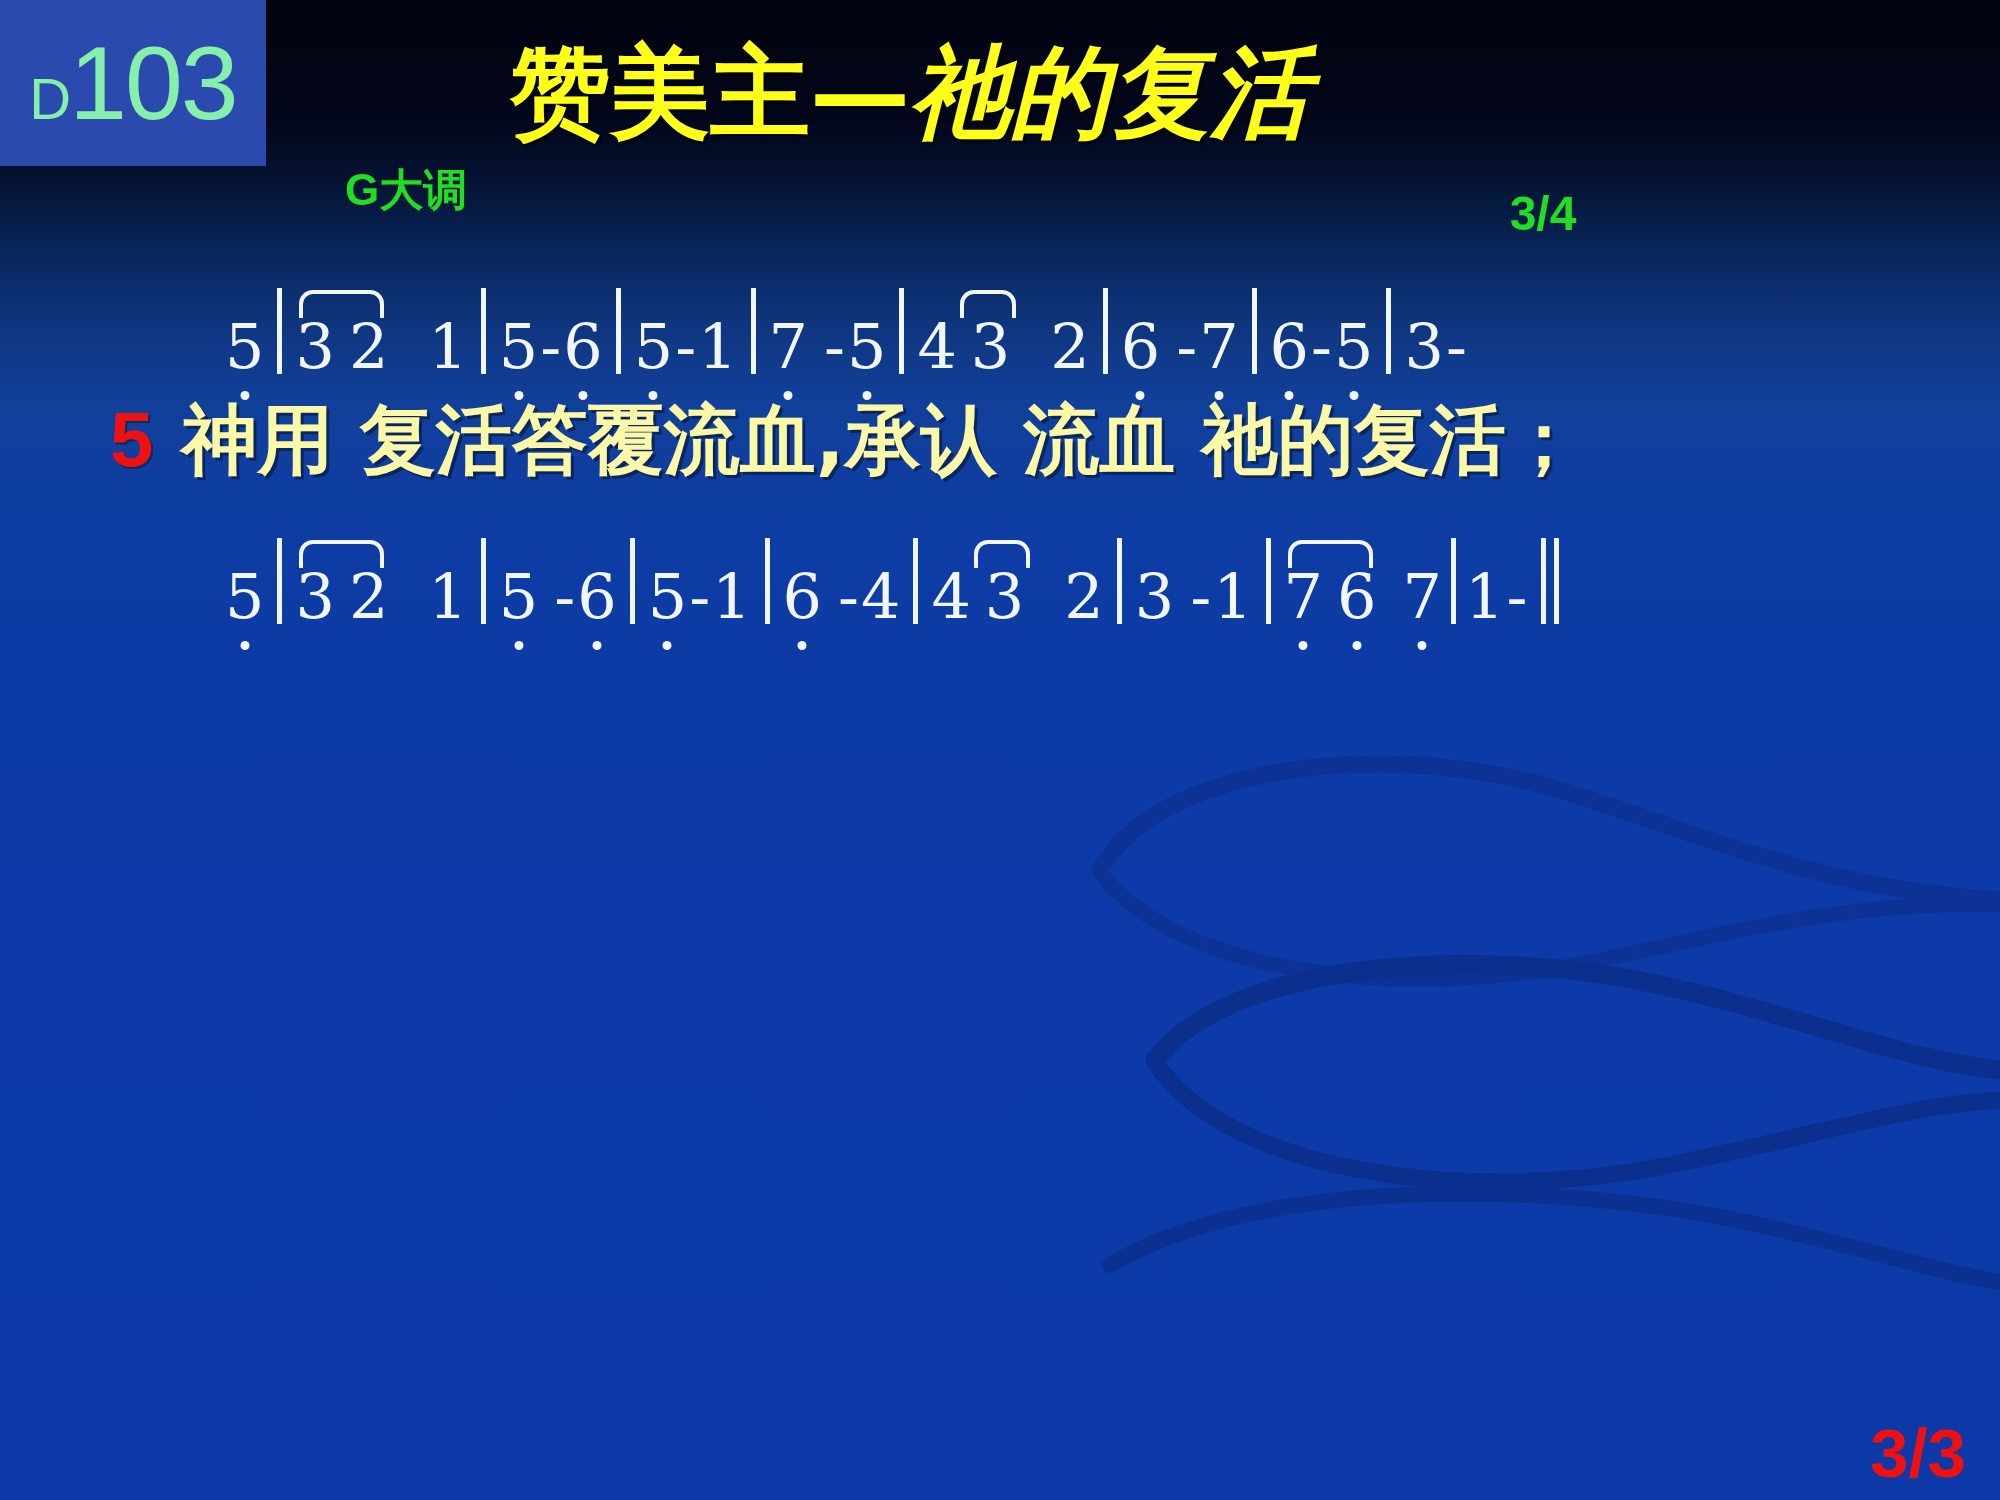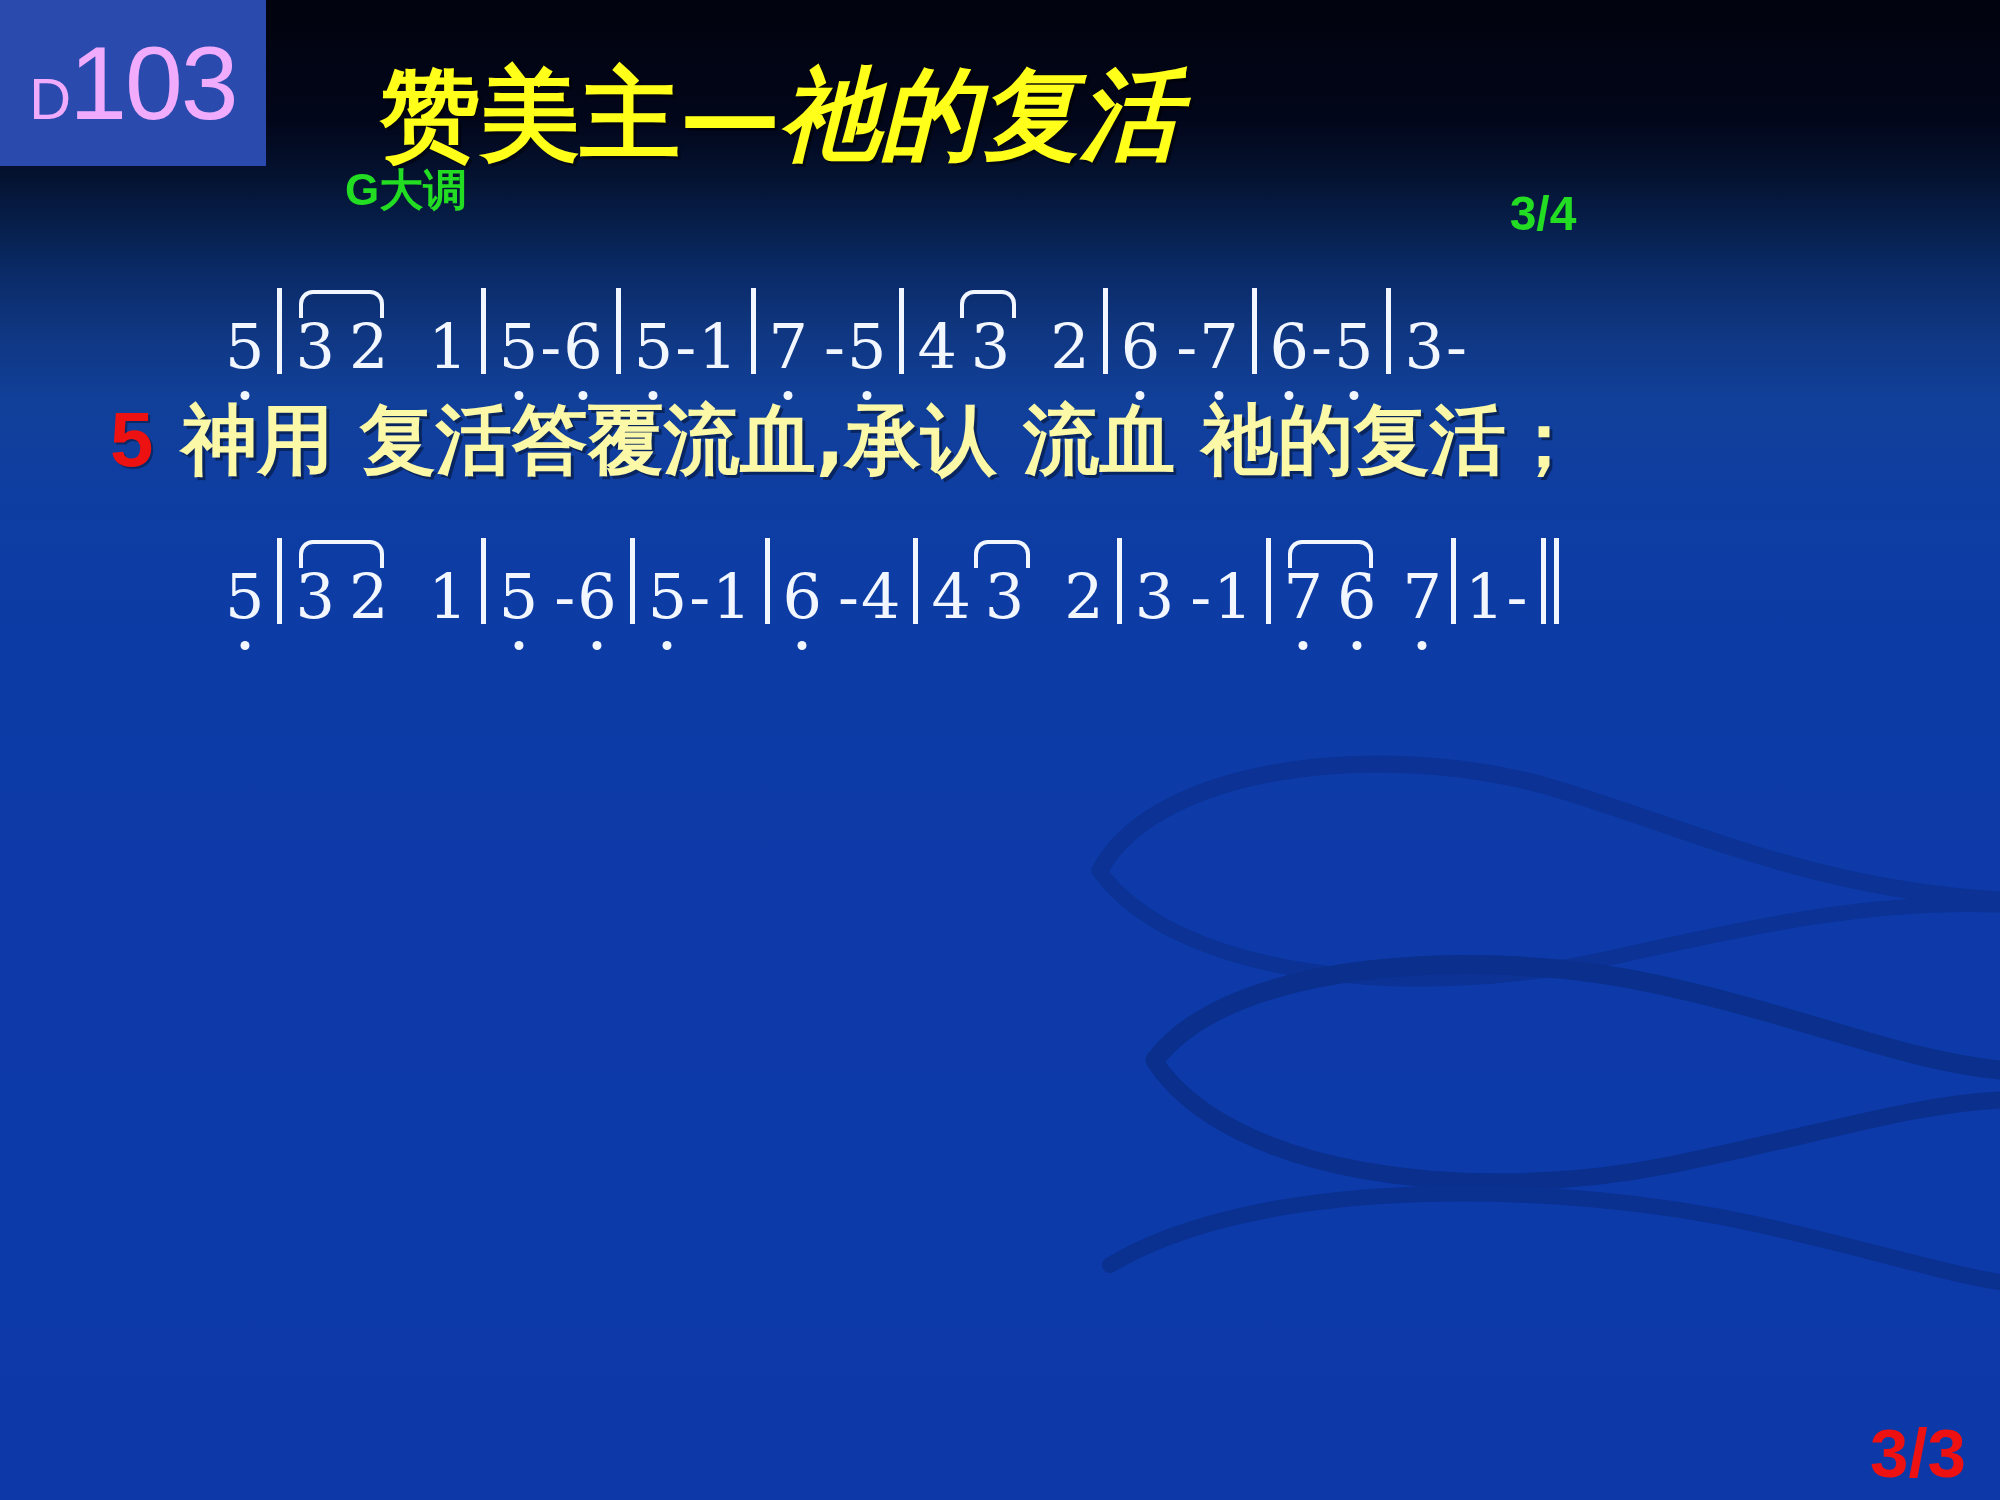--- a/index.html
+++ b/index.html
@@ -45,46 +45,45 @@
     left: 0px;
     top: 0px;
     width: 266px;
     height: 166px;
     background: #2a4bad;
     display: flex;
     align-items: center;
     justify-content: center;
   }
   .hymn-badge-text {
-    color: #f0abfc;
+    color: #86efac;
     font-size: 104px;
     line-height: 1;
     font-weight: 400;
     letter-spacing: -2px;
     white-space: nowrap;
   }
   .hymn-badge-text .pfx {
     font-size: 58px;
     vertical-align: baseline;
   }
 
   .slide-title {
     position: absolute;
     left: 380px;
     top: 40px;
     width: 1060px;
-    text-align: left;
+    text-align: center;
     font-family: "DejaVu Serif", serif;
     font-weight: bold;
     font-size: 100px;
     line-height: 1.05;
     color: #ffff1a;
     text-shadow: 3px 3px 0 rgba(0,0,0,0.45);
     white-space: nowrap;
-    margin-top: 22px;
   }
   .slide-title .it {
     font-style: italic;
   }
 
   .key-sig {
     position: absolute;
     left: 345px;
     top: 190px;
     transform: translateY(-50%);

